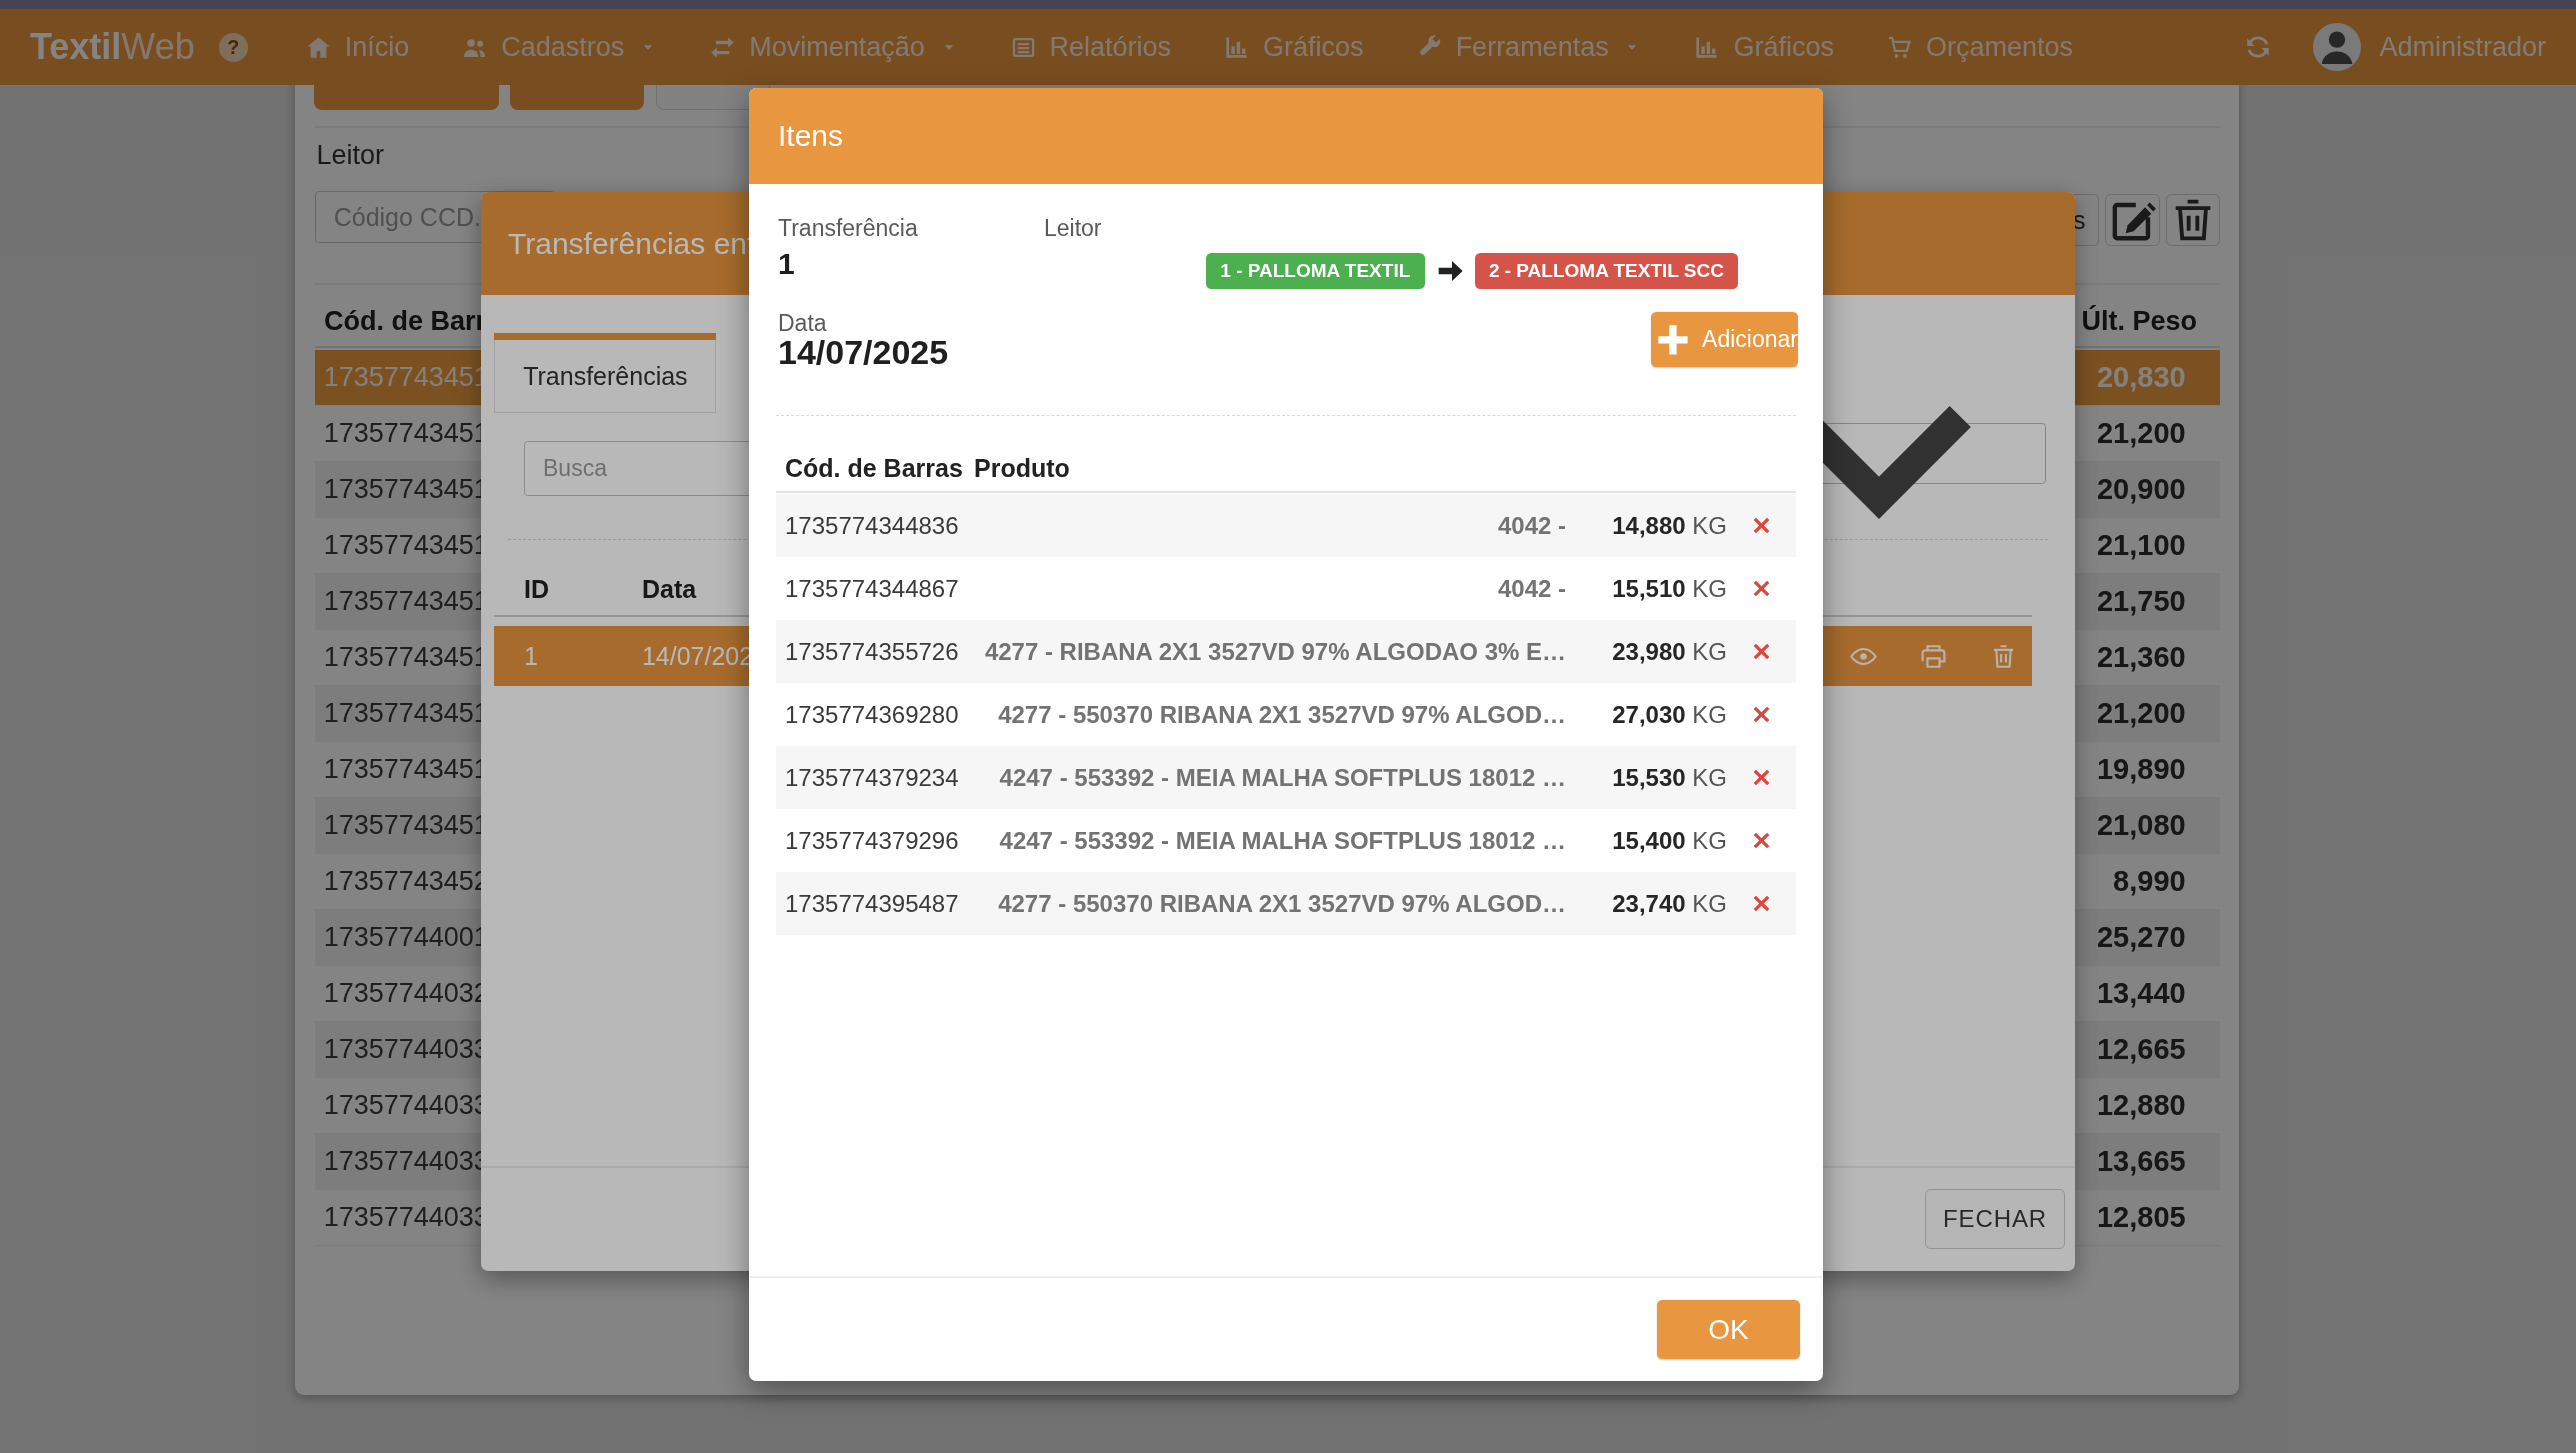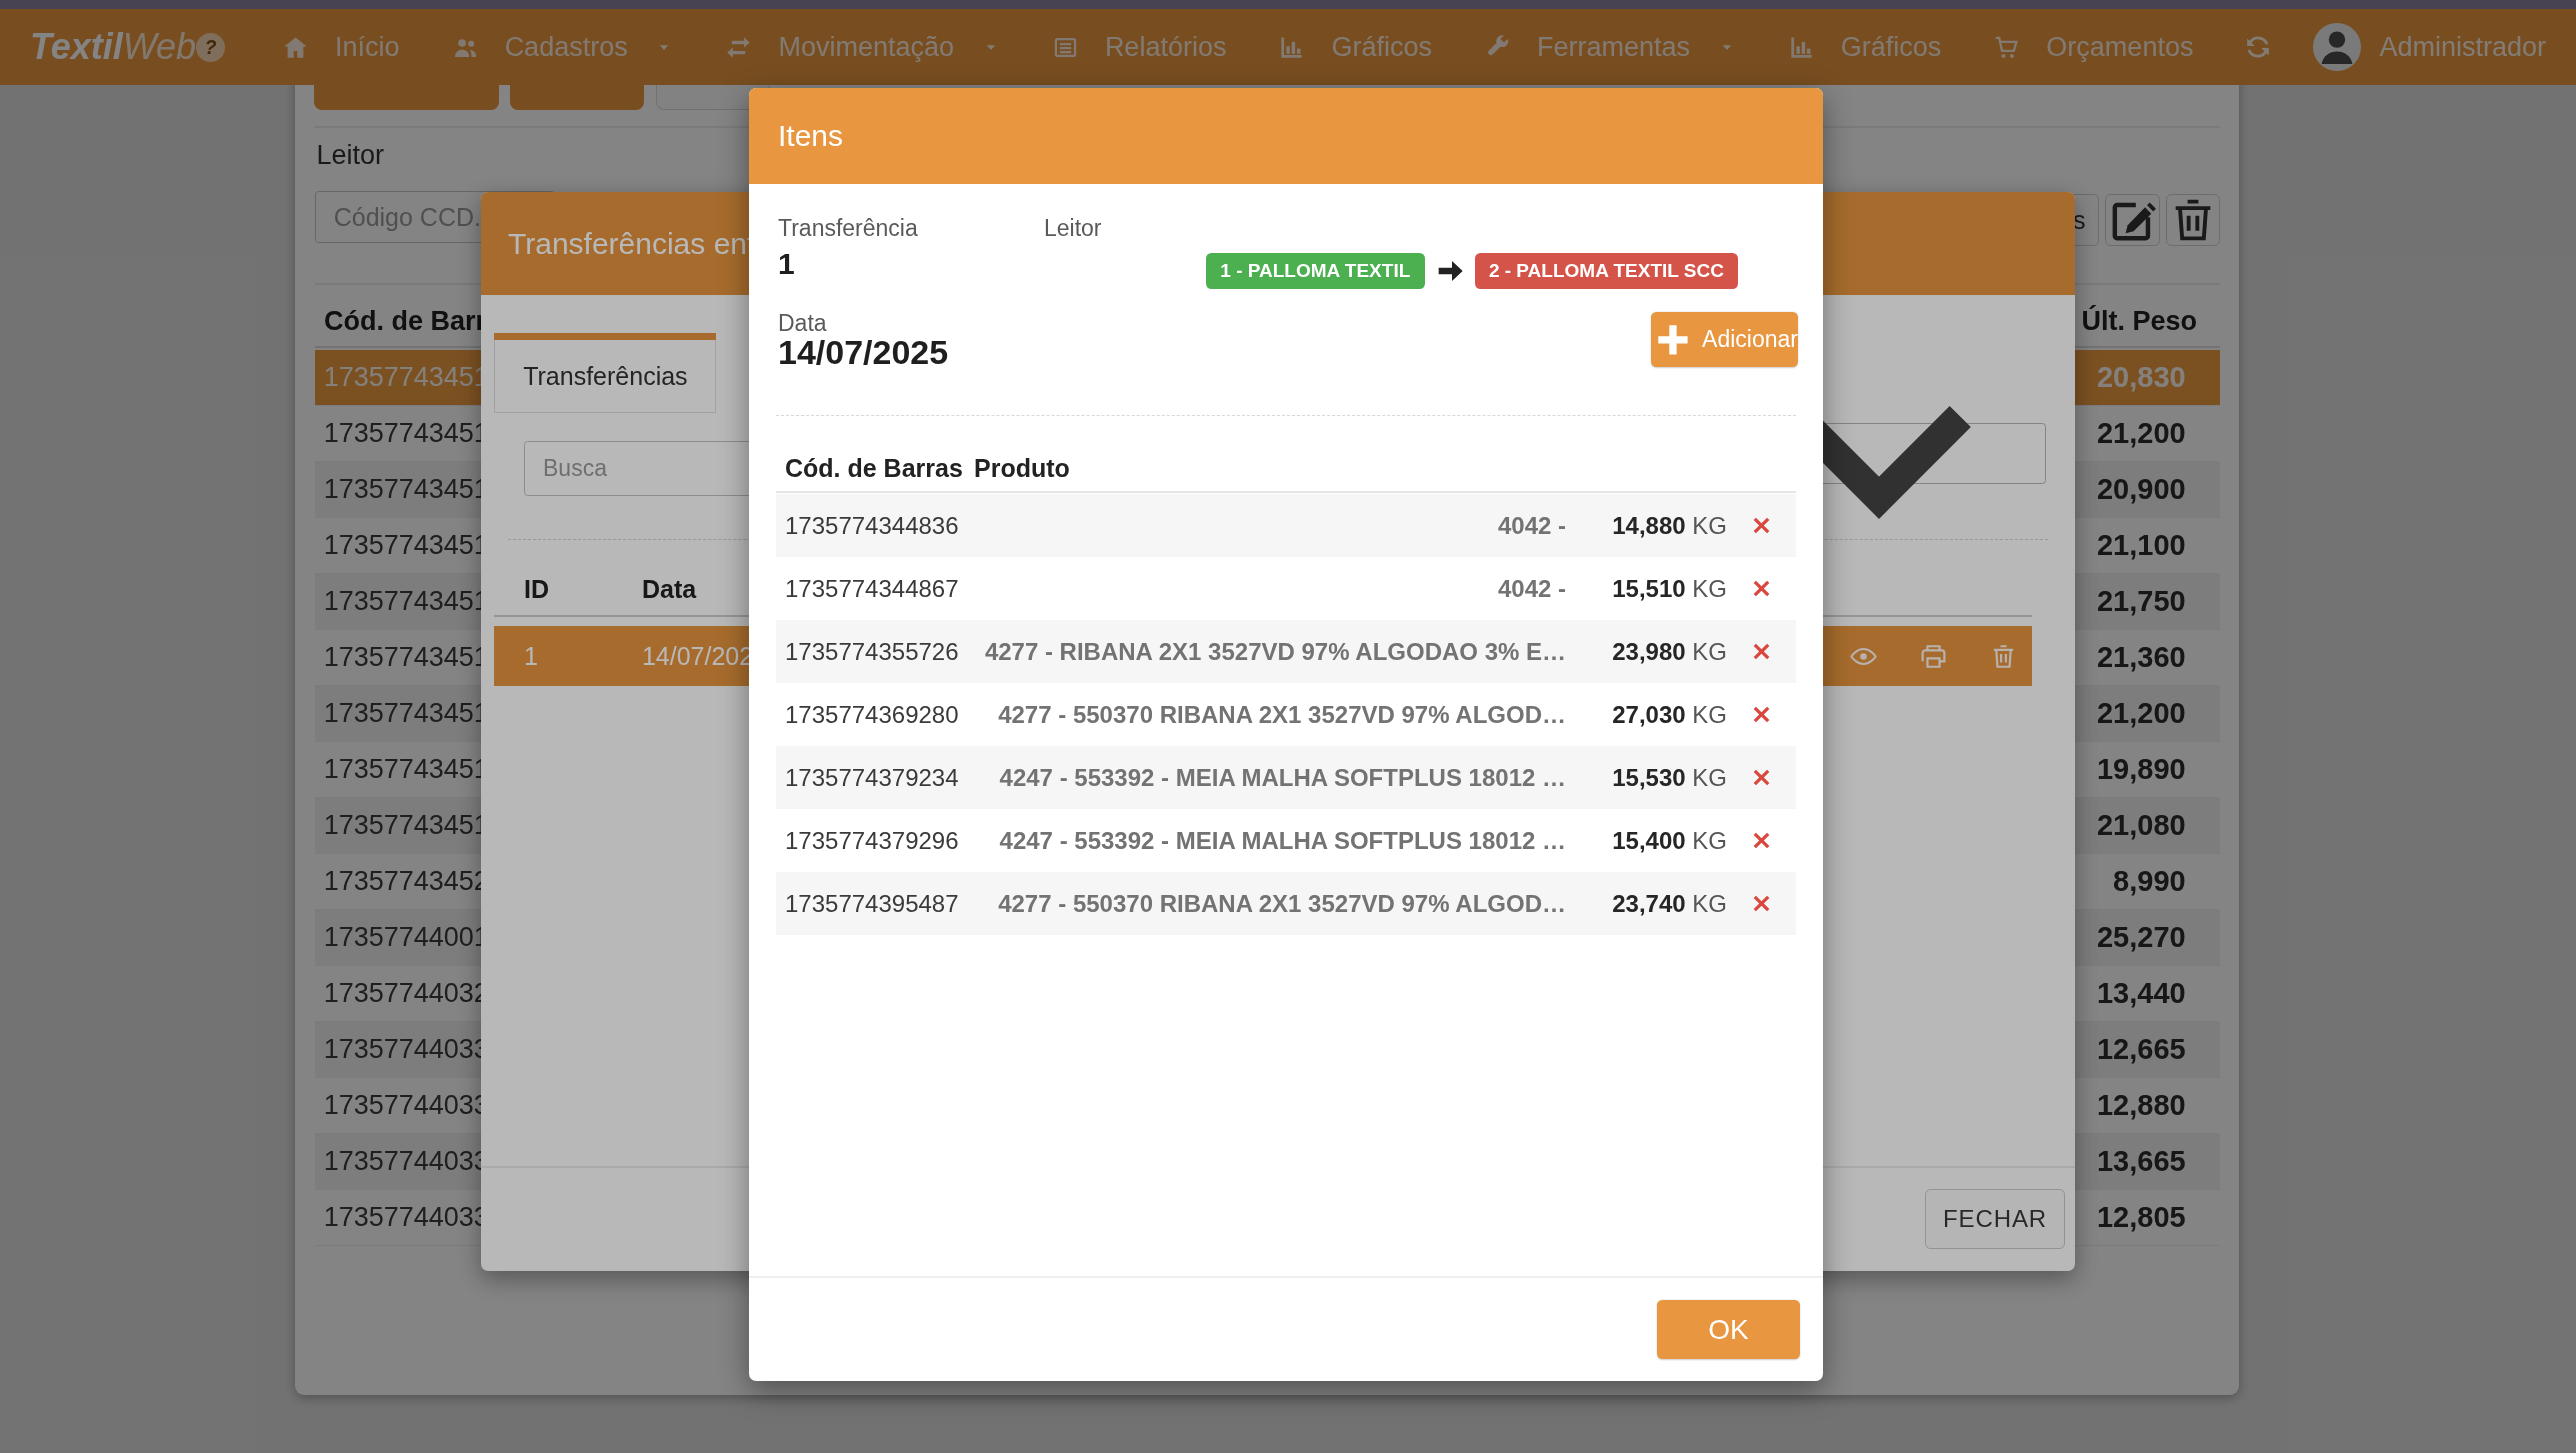--- a/index.html
+++ b/index.html
@@ -11,27 +11,27 @@
   svg{display:block;}
 
   
   .topstrip{left:0;top:0;width:2576px;height:9px;background:#8a81a0;z-index:2;position:absolute;}
 
   
   .navbar{
     position:absolute;left:0;top:9px;width:2576px;height:76px;background:#e8963f;
     display:flex;align-items:center;padding:0 30px;box-sizing:border-box;z-index:2;
   }
-  .brand{display:flex;align-items:center;gap:0;font-style:italic;}
+  .brand{display:flex;align-items:center;gap:24px;}
   .brand .b1{font-size:36px;font-weight:bold;color:#ffffff;}
   .brand .b2{font-size:36px;font-weight:400;color:rgba(255,255,255,.78);}
   .help-badge{width:29px;height:29px;border-radius:50%;background:rgba(255,255,255,.6);
     color:#7c5117;font-size:19.7px;font-weight:bold;display:flex;align-items:center;justify-content:center;}
   .nav-items{display:flex;align-items:center;gap:52px;margin-left:57px;}
-  .nav-item{display:flex;align-items:center;gap:26px;color:rgba(255,255,255,.82);font-size:27px;white-space:nowrap;cursor:pointer;}
+  .nav-item{display:flex;align-items:center;gap:13px;color:rgba(255,255,255,.82);font-size:27px;white-space:nowrap;cursor:pointer;}
   .nav-item .ic{width:27px;height:27px;}
   .nav-item .caret{width:18px;height:18px;margin-left:1.8px;}
   .nav-right{margin-left:auto;display:flex;align-items:center;gap:39px;}
   .nav-refresh{width:32px;height:32px;color:rgba(255,255,255,.85);cursor:pointer;}
   .nav-user{display:flex;align-items:center;gap:18px;color:rgba(255,255,255,.85);font-size:27px;cursor:pointer;}
   .avatar{width:48px;height:48px;border-radius:50%;background:#ececec;color:#4d4d4d;
     display:flex;align-items:center;justify-content:center;}
   .avatar svg{width:32px;height:32px;}
 
   

